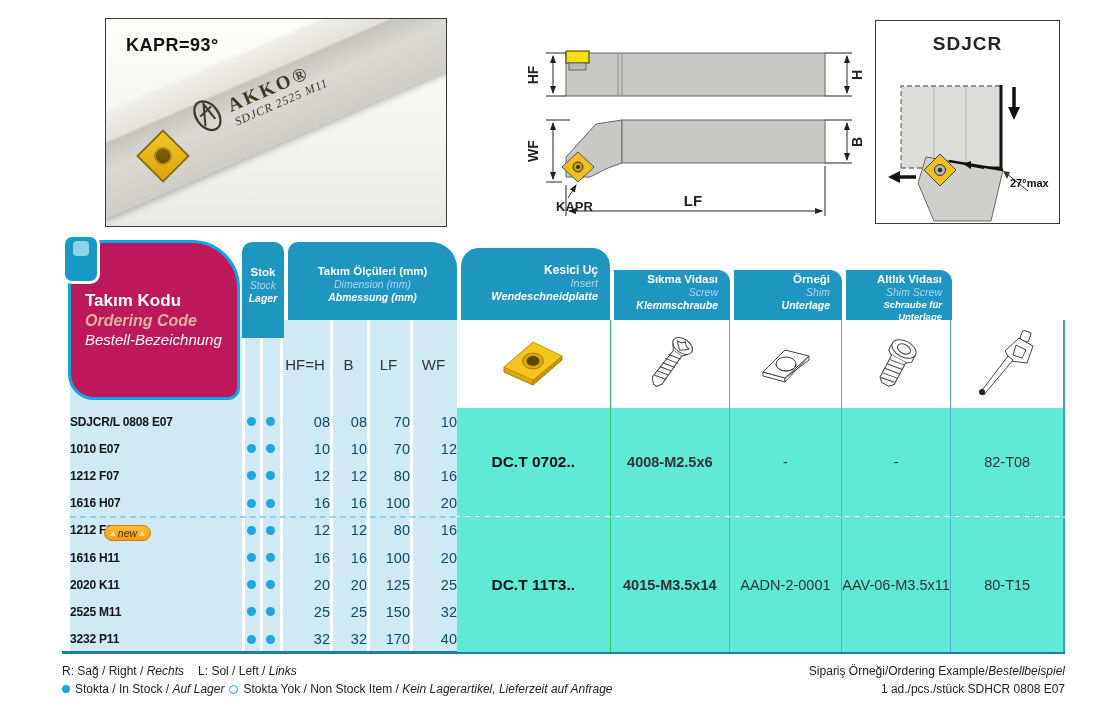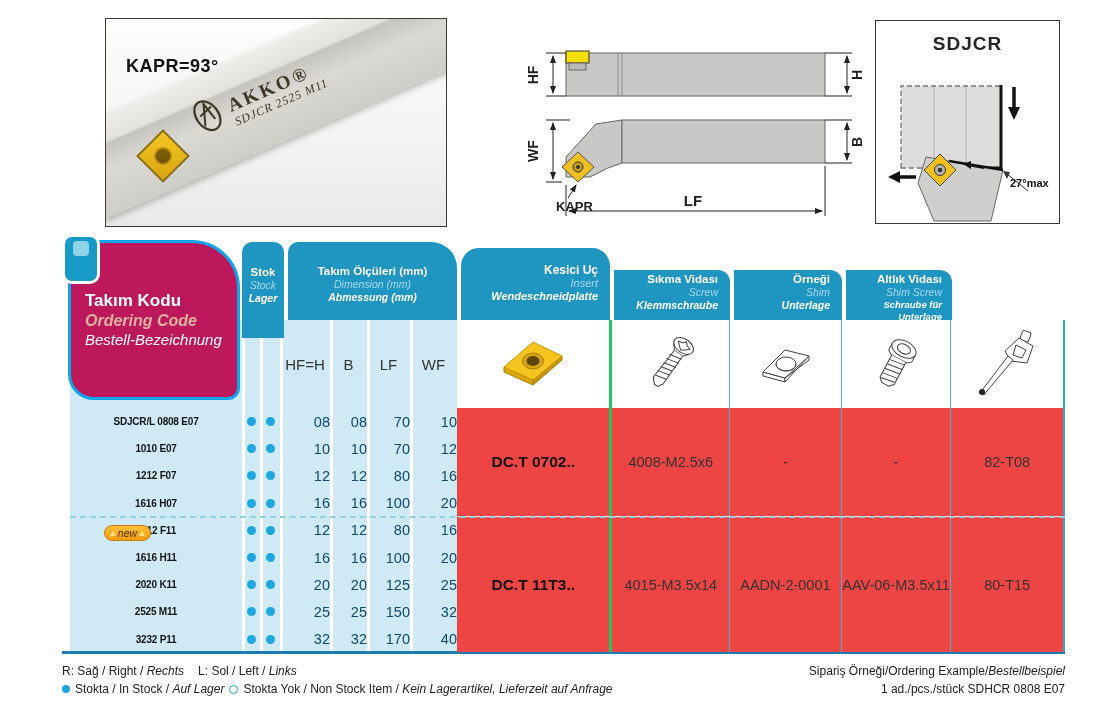--- a/index.html
+++ b/index.html
@@ -3,21 +3,21 @@
 <meta charset="utf-8">
 <style>
   html,body{margin:0;padding:0;background:#fff;}
   .page{position:relative;width:1103px;height:725px;background:#fff;overflow:hidden;
         font-family:"Liberation Sans","DejaVu Sans",sans-serif;color:#222;}
   .abs{position:absolute;}
 
   
   .photo-box{left:105px;top:18px;width:340px;height:207px;border:1px solid #3a3a3a;
              overflow:hidden;background:linear-gradient(180deg,#fdfdfc 0%,#f1f1ef 70%,#e9e9e7 100%);}
-  .kapr-label{left:20px;top:16px;font-size:18px;font-weight:bold;color:#111;letter-spacing:.5px;margin-top:21px;}
+  .kapr-label{left:20px;top:16px;font-size:18px;font-weight:bold;color:#111;letter-spacing:.5px;}
   .tool-bar{left:-20px;top:108px;width:470px;height:96px;transform:rotate(-23.5deg);transform-origin:0 50%;
             background:linear-gradient(180deg,#efeeea 0%,#e3e1dc 26%,#c6c4be 29%,#dbd9d3 55%,#cfcdc7 100%);
             box-shadow:0 3px 6px rgba(0,0,0,.25);}
   .tool-brand{position:absolute;left:120px;top:22px;display:flex;align-items:center;gap:8px;color:#3c3824;}
   .brand-txt{font-family:"Liberation Serif",serif;font-weight:bold;font-size:19px;letter-spacing:3px;}
   .model-txt{position:absolute;left:158px;top:52px;font-family:"Liberation Serif",serif;
              font-style:italic;font-size:12px;color:#3c3824;letter-spacing:1px;}
   .insert-photo{left:38px;top:118px;width:34px;height:34px;transform:rotate(45deg);
                 background:linear-gradient(135deg,#f3c722,#d9a410);border:2px solid #8a6a08;}
   .insert-photo .hole{position:absolute;left:8px;top:8px;width:14px;height:14px;border-radius:50%;
@@ -68,33 +68,33 @@
   .h-de{font-size:10.5px;font-style:italic;font-weight:bold;color:#fff;line-height:12.5px;}
 
   .dim-subhdr{left:70px;top:320px;width:387px;height:88px;display:flex;align-items:center;z-index:1;}
   .dim-subhdr div{text-align:center;font-size:15px;color:#333;}
   .c-code{width:172px;}.c-d1{width:18px;}.c-d2{width:20px;}
   .c-hf{width:50px;}.c-b{width:37px;}.c-lf{width:43px;}.c-wf{width:47px;}
 
   .icon-row{left:457px;top:320px;width:608px;height:88px;display:flex;background:#fff;
             box-sizing:border-box;border-right:2px solid #35a3cc;z-index:1;}
   .gcell{display:flex;align-items:center;justify-content:center;box-sizing:border-box;}
-  .w-ins{width:153px;}.w-scr{width:120px;border-left:3px solid #22c55e;}
+  .w-ins{width:153px;}.w-scr{width:120px;border-left:1px solid #22c55e;font-weight:bold;}
   .w-shm{width:112px;border-left:1px solid #4fb1d6;}
   .w-ssc{width:110px;border-left:1px solid #4fb1d6;}
   .w-trx{width:113px;border-left:1px solid #4fb1d6;}
 
   .rows{left:70px;top:408px;width:387px;z-index:2;}
   .lrow{display:flex;height:27.2px;align-items:center;}
-  .rcode{width:172px;text-align:center;font-weight:bold;font-size:10px;color:#141414;letter-spacing:-.2px;}
+  .rcode{width:172px;text-align:left;font-weight:bold;font-size:12px;color:#141414;letter-spacing:-.2px;}
   .dotc{display:flex;align-items:center;justify-content:center;}
   .dot{width:9px;height:9px;border-radius:50%;background:#1ea7de;}
   .dv{text-align:right;font-size:14.5px;color:#0c4a6e;}
 
-  .grp{left:457px;width:608px;display:flex;background:#ef4444;box-sizing:border-box;
+  .grp{left:457px;width:608px;display:flex;background:#5eead4;box-sizing:border-box;
        border-right:2px solid #35a3cc;z-index:1;}
   .grp1{top:408px;height:108px;}
   .grp2{top:517px;height:135px;}
   .g-ins{font-weight:bold;font-size:15.5px;color:#111;}
   .g-val{font-size:14.5px;color:#333;}
 
   .dash-sep{left:70px;top:516px;width:995px;height:0;border-top:2px dashed #8ed2e8;z-index:5;}
   .bottom-line{left:62px;top:651px;width:1003px;height:0;border-top:3px solid #1f7cb0;}
 
   .new-badge{left:104px;top:525px;width:47px;height:16px;border-radius:9px;z-index:6;

